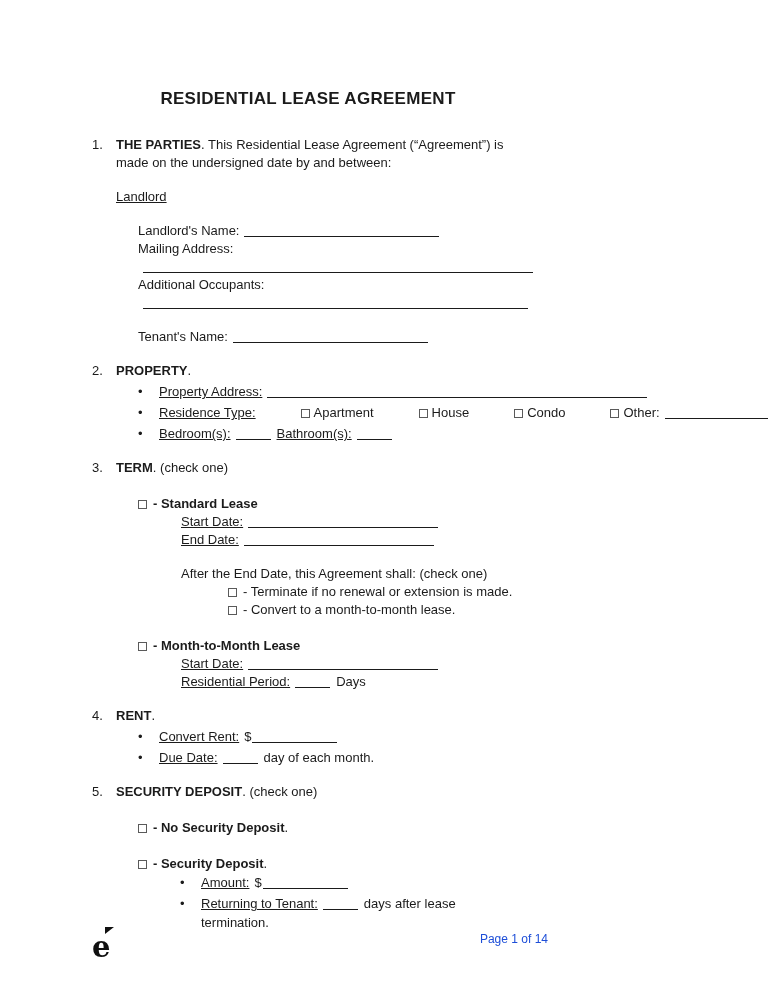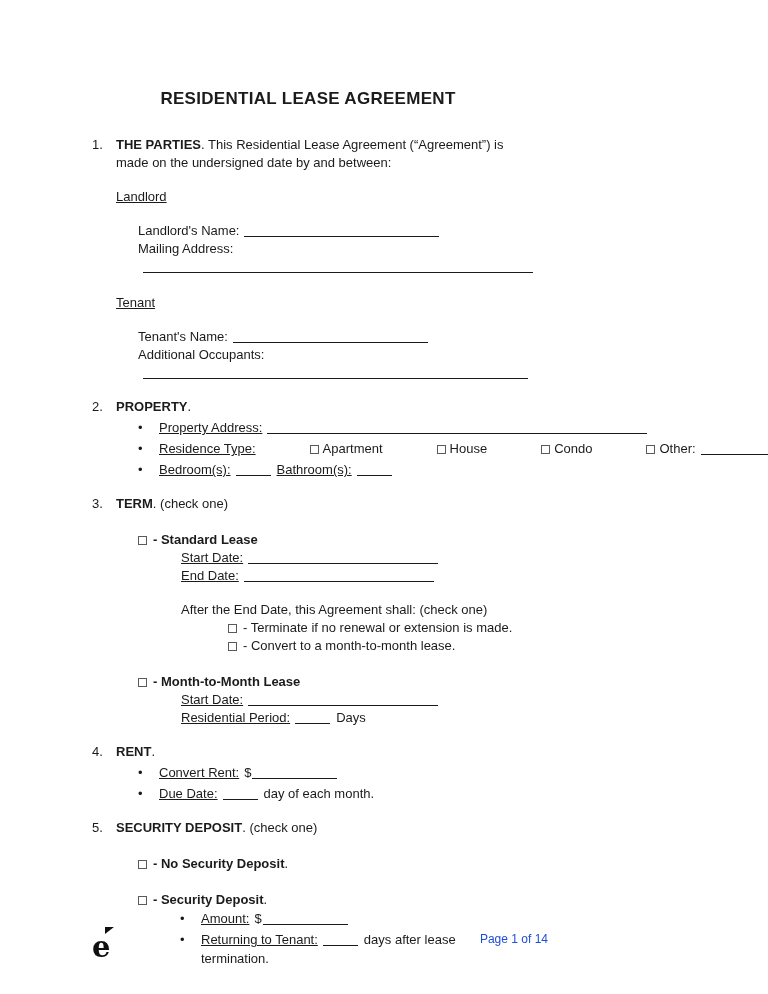--- a/index.html
+++ b/index.html
@@ -32,21 +32,21 @@
     display:inline-block; height:13px; margin-left:5px;
     border-bottom:1px solid #1b1b1b; vertical-align:-2px;
   }
   .nml { margin-left:1px; }
   .w35{width:35px} .w85{width:85px} .w105{width:105px} .w190{width:190px}
   .w195{width:195px} .w380{width:380px} .w385{width:385px} .w390{width:390px}
   .cb {
     display:inline-block; width:9px; height:9px; background:#fff;
     border:1px solid #5a5a5a; margin-right:6px; vertical-align:-1px;
   }
-  .opt { margin-left:9px; white-space:nowrap;padding-left:45px; }
+  .opt { white-space:nowrap;padding-left:45px; }
   .opt .cb { margin-right:4px; }
   .pfx { margin-left:5px; }
   .sfx { margin-left:6px; }
   .logo { position:absolute; left:92px; bottom:30px; width:28px; height:36px; }
   .logo-e {
     position:absolute; left:0; bottom:2px;
     font-family:"DejaVu Serif", serif; font-weight:bold;
     font-size:29px; line-height:29px; color:#101010;
   }
   .logo-flag {
@@ -69,27 +69,26 @@
 
   <div class="ind1 mt16"><span class="u">Landlord</span></div>
 
   <div class="ind2 mt16">
     <span>Landlord's Name:</span><span class="blank w195"></span>
   </div>
   <div class="ind2">
     <span>Mailing Address:</span><span class="blank w390"></span>
   </div>
 
-  <div class="ind1 mt18"><span class="u">Tenant</span></div>
 
+  <div class="ind2">
+    <span>Additional Occupants:</span><span class="blank w385"></span>
+  </div>
   <div class="ind2 mt16">
     <span>Tenant's Name:</span><span class="blank w195"></span>
-  </div>
-  <div class="ind2">
-    <span>Additional Occupants:</span><span class="blank w385"></span>
   </div>
 
   <div class="row mt16">
     <span class="num">2.</span>
     <div class="body"><strong>PROPERTY</strong><span>.</span></div>
   </div>
 
   <div class="list">
     <div class="li nowrap">
       <span class="dot">•</span>

